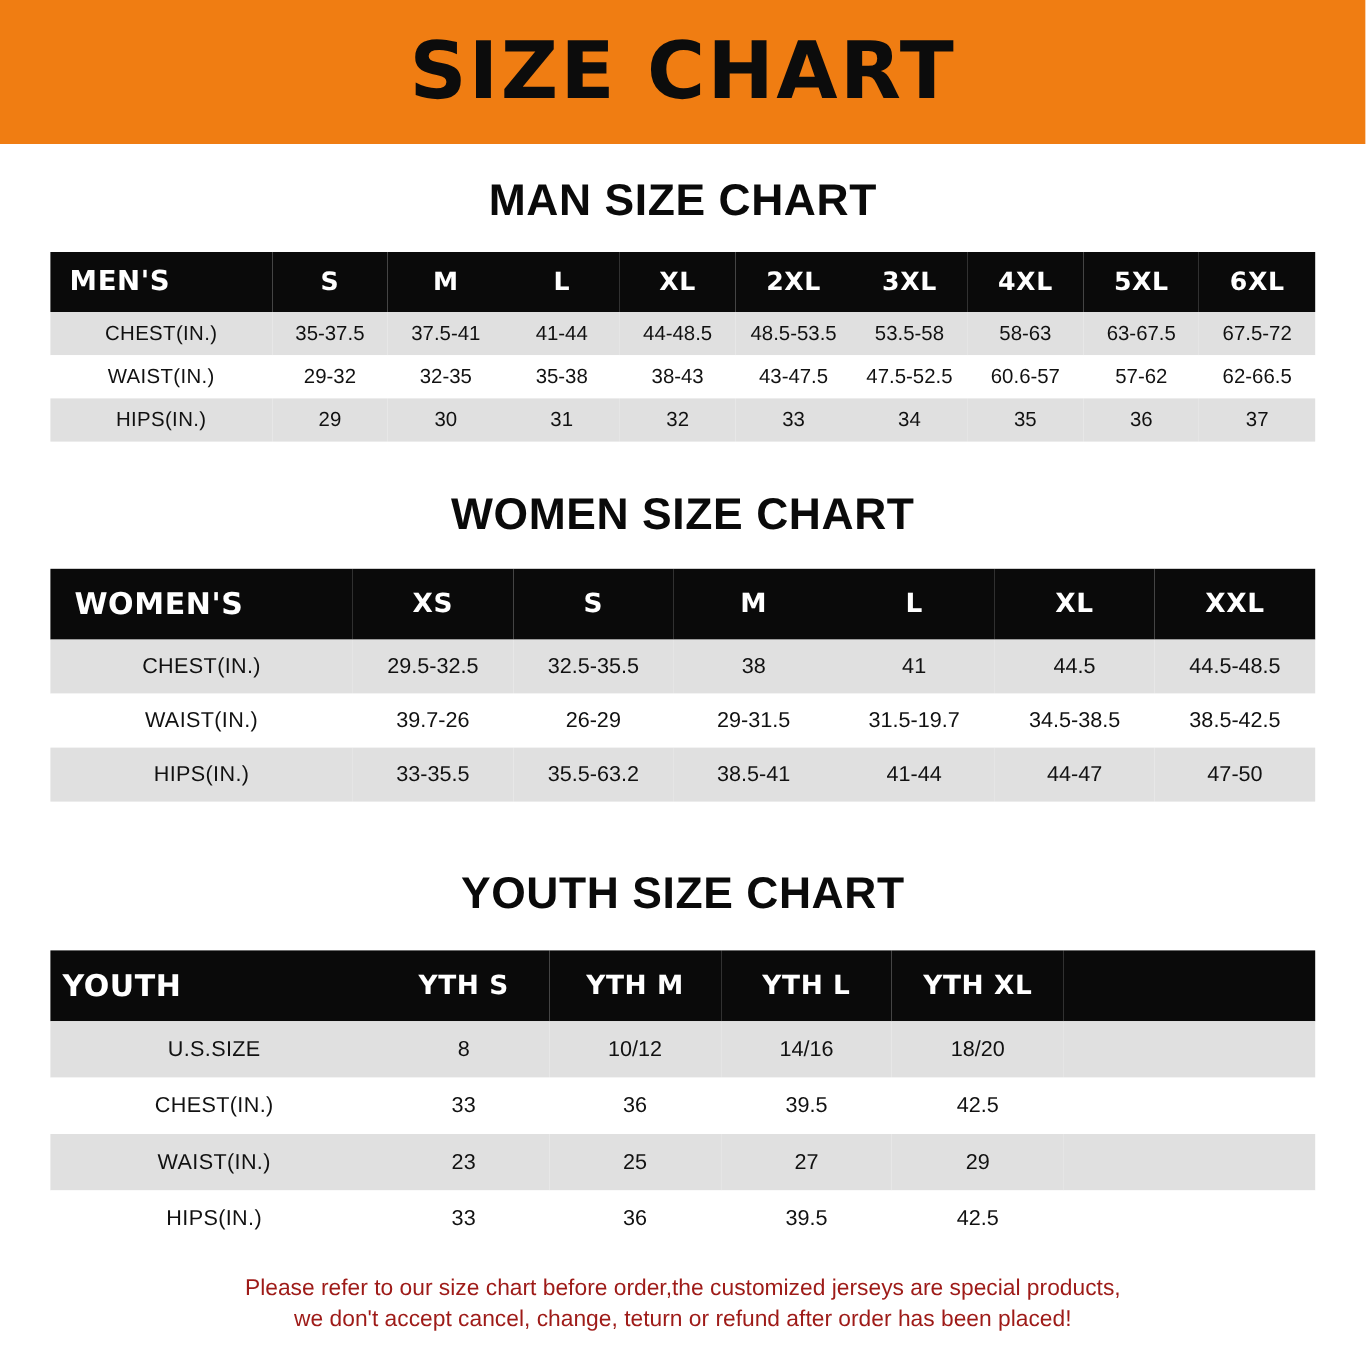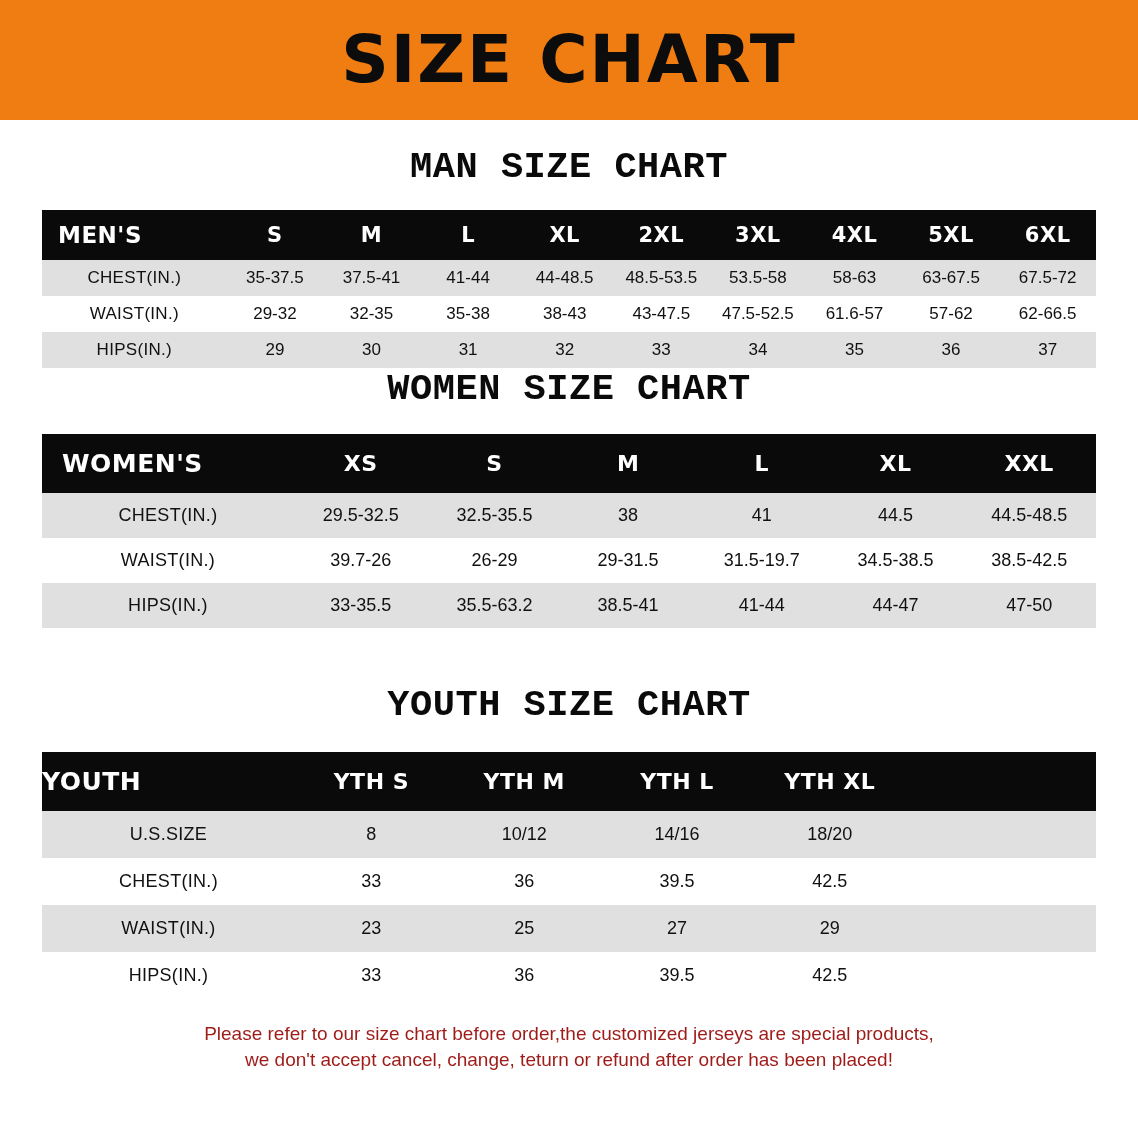--- a/index.html
+++ b/index.html
@@ -28,28 +28,28 @@
     font-weight: bold;
     font-size: 66px;
     letter-spacing: 2px;
     color: #0c0c0c;
     line-height: 1;
   }
 
   
   .section-heading {
     text-align: center;
-    font-family: Liberation Mono, monospace;
+    font-family: Liberation Sans, sans-serif;
     font-weight: bold;
     font-size: 37px;
     letter-spacing: 0.5px;
     color: #0a0a0a;
   }
   .h-man   { margin-top: 26px; margin-bottom: 22px; }
-  .h-women { margin-bottom: 24px; }
+  .h-women { margin-top: 40px; margin-bottom: 24px; }
   .h-youth { margin-top: 56px; margin-bottom: 26px; }
 
   
   .table-wrap {
     padding: 0 42px;
   }
   table {
     width: 100%;
     border-collapse: collapse;
     table-layout: fixed;
@@ -79,21 +79,21 @@
   }
   tbody td.rowlabel {
     text-align: center;
     font-size: 17px;
     letter-spacing: 0.3px;
   }
   tbody tr.shade td { background: #e0e0e0; }
   tbody tr.plain td { background: #ffffff; }
 
   
-  #youth-table thead th { font-size: 22px; padding: 15px 0; }
+  #youth-table thead th { font-size: 22px; padding: 15px 10px; }
   #youth-table thead th.rowlabel-head { font-size: 25px; }
   #youth-table tbody td { font-size: 18px; padding: 13px 0; }
 
   #women-table thead th { font-size: 22px; padding: 15px 0; }
   #women-table thead th.rowlabel-head { font-size: 25px; padding-left: 20px; }
   #women-table tbody td { font-size: 18px; padding: 12px 0; }
 
   
   .footer-note {
     margin: 22px 40px 0 40px;
@@ -143,21 +143,21 @@
         <td>67.5-72</td>
       </tr>
       <tr class="plain">
         <td class="rowlabel">WAIST(IN.)</td>
         <td>29-32</td>
         <td>32-35</td>
         <td>35-38</td>
         <td>38-43</td>
         <td>43-47.5</td>
         <td>47.5-52.5</td>
-        <td>61.6-57</td>
+        <td>60.6-57</td>
         <td>57-62</td>
         <td>62-66.5</td>
       </tr>
       <tr class="shade">
         <td class="rowlabel">HIPS(IN.)</td>
         <td>29</td>
         <td>30</td>
         <td>31</td>
         <td>32</td>
         <td>33</td>

